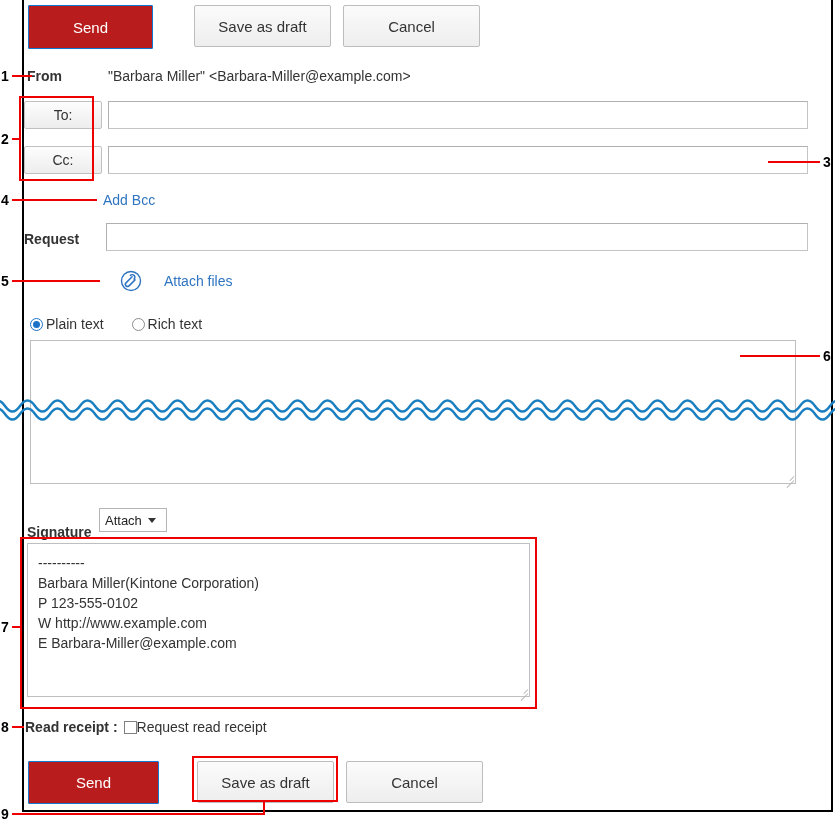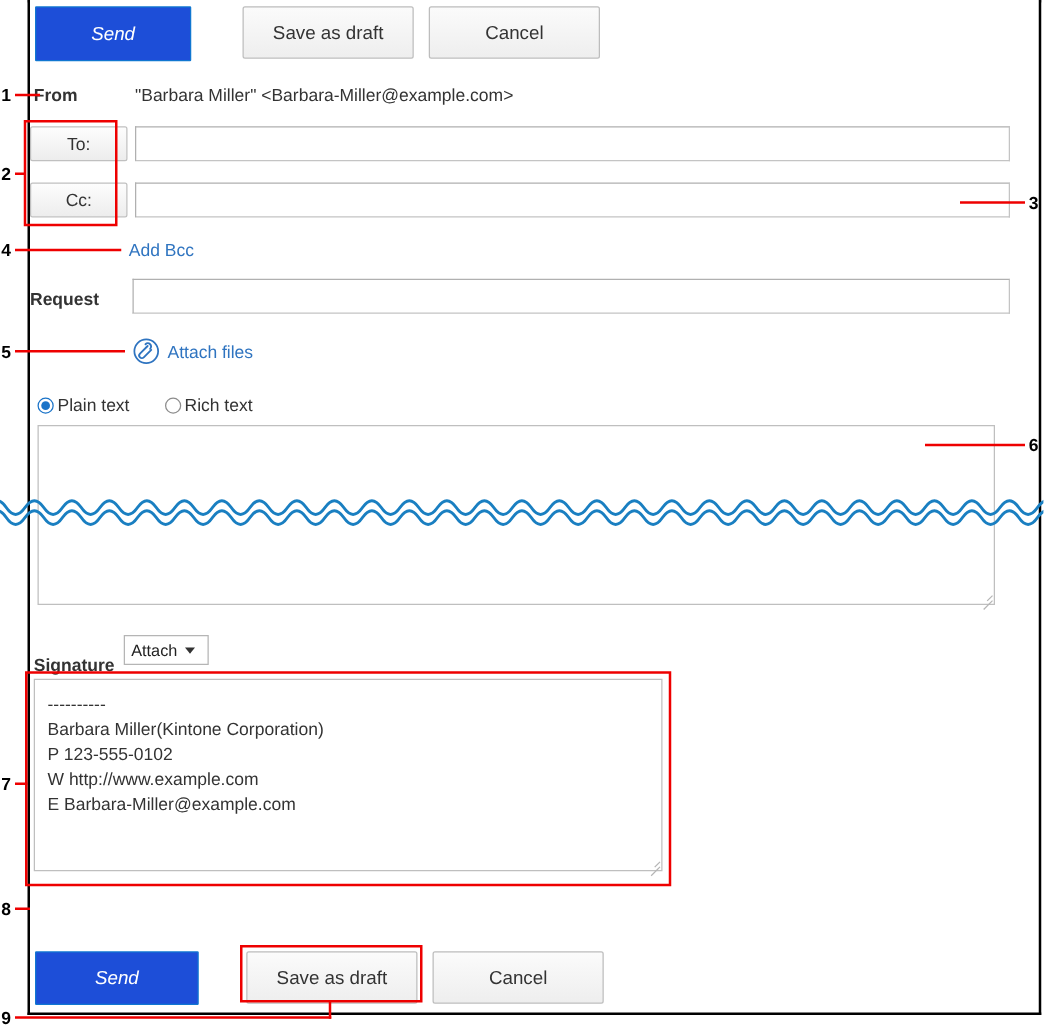--- a/index.html
+++ b/index.html
@@ -42,25 +42,24 @@
     box-sizing: border-box;
     display: inline-flex;
     align-items: center;
     justify-content: center;
     font-size: 15px;
     line-height: 1;
     cursor: pointer;
     user-select: none;
   }
   .btn-primary {
-    background: #1d4ed8;
+    background: #b91c1c;
     color: #ffffff;
     border: 1px solid #1177d1;
     border-radius: 1px;
-    font-style: italic;
   }
   .btn-default {
     background: #f4f4f4;
     color: #333333;
     border: 1px solid #bdbdbd;
     border-radius: 2px;
     background-image: linear-gradient(#fbfbfb, #eeeeee);
   }
 
   
@@ -246,21 +245,21 @@
   <div class="sidebtn" style="position:absolute;left:24px;top:146px;">
     <span>Cc:</span>
   </div>
   <input class="tinput" type="text" style="position: absolute; left: 108px; top: 146px; width: 700px; height: 28px;" value="">
 
   <div class="link" style="position:absolute;left:103px;top:192px;">Add Bcc</div>
 
   <div class="flabel" style="position:absolute;left:24px;top:231px;">Request</div>
   <input class="tinput" type="text" style="position: absolute; left: 106px; top: 223px; width: 702px; height: 28px;" value="">
 
-  <div style="position:absolute;left:106px;top:270px;display:flex;align-items:center;">
+  <div style="position:absolute;left:120px;top:270px;display:flex;align-items:center;gap:16px;">
     <span style="display:inline-flex;">
       <svg width="22" height="22" viewBox="0 0 22 22">
         <circle cx="11" cy="11" r="9.5" fill="none" stroke="#2f74c0" stroke-width="1.4"></circle>
         <path d="M14.3 7.4 L8.2 13.5 a2.1 2.1 0 0 0 3 3 l6.0 -6.0" transform="translate(-2.2,-0.6)" fill="none" stroke="#2f74c0" stroke-width="1.5" stroke-linecap="round"></path>
         <path d="M12.6 6.0 a2.6 2.6 0 0 1 3.7 3.7" transform="translate(-2.2,-0.6)" fill="none" stroke="#2f74c0" stroke-width="1.5" stroke-linecap="round"></path>
       </svg>
     </span>
     <span class="link" style="margin-left:6px;">Attach files</span>
   </div>
 
@@ -293,20 +292,25 @@
   <textarea class="tarea" style="position: absolute; left: 27px; top: 543px; width: 503px; height: 154px; line-height: 20px; padding: 9px 10px;">----------
 Barbara Miller(Kintone Corporation)
 P 123-555-0102
 W http://www.example.com
 E Barbara-Miller@example.com</textarea>
   <div class="resize-grip" style="left:516px;top:683px;">
     <i style="top:10px;width:10px;"></i>
     <i style="top:6px;width:6px;"></i>
   </div>
 
+  <div style="position:absolute;left:25px;top:719px;display:flex;align-items:center;">
+    <span class="flabel">Read receipt :</span>
+    <span class="cbox" style="margin-left:6px;"></span>
+    <span class="ftext">Request read receipt</span>
+  </div>
 
   <div class="btn btn-primary" style="position:absolute;left:28px;top:761px;width:131px;height:43px;">
     <span>Send</span>
   </div>
   <div class="btn btn-default" style="position:absolute;left:197px;top:761px;width:137px;height:42px;">
     <span>Save as draft</span>
   </div>
   <div class="btn btn-default" style="position:absolute;left:346px;top:761px;width:137px;height:42px;">
     <span>Cancel</span>
   </div>

